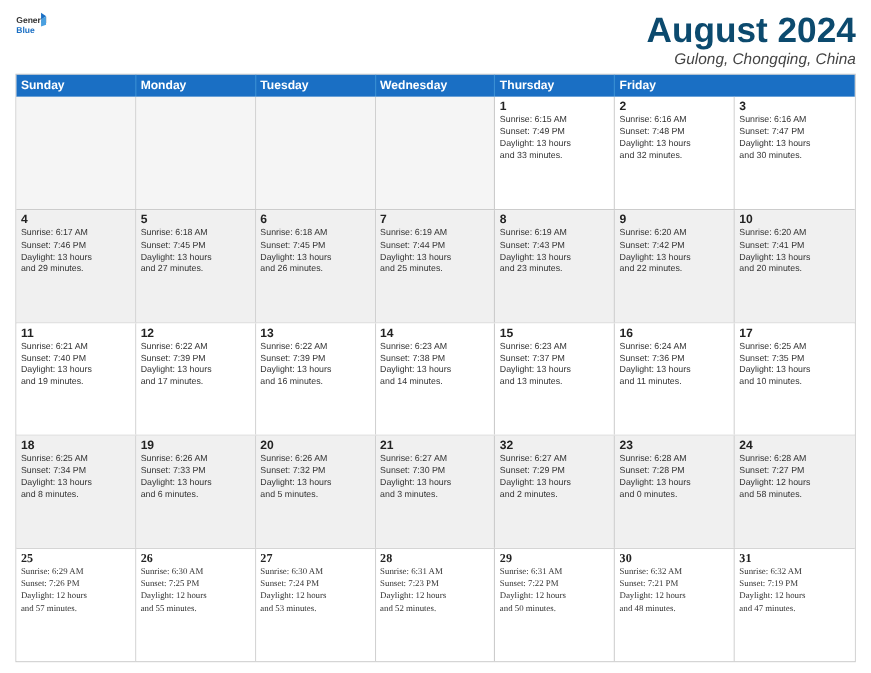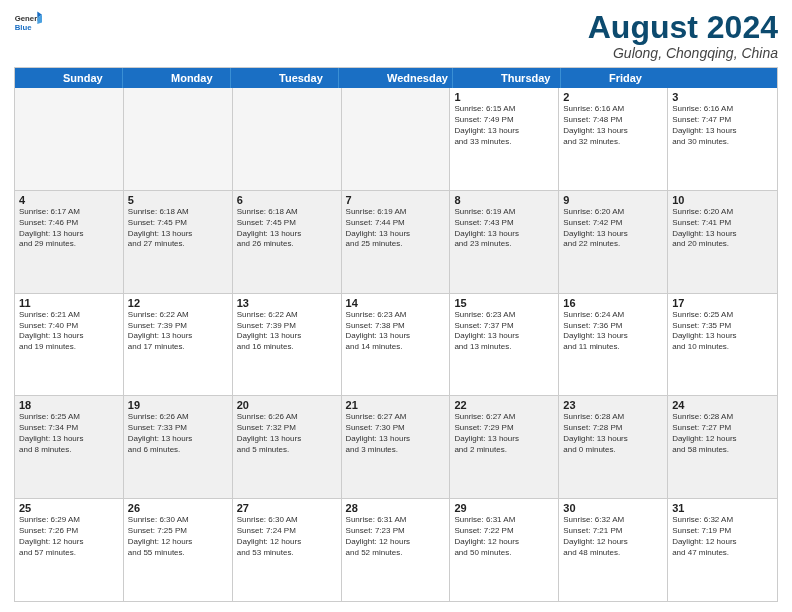--- a/index.html
+++ b/index.html
@@ -57,35 +57,34 @@
       grid-template-columns: repeat(7, 1fr);
       background: #1a6fc4;
     }
     .cal-header-cell {
       color: #fff;
       font-size: 11px;
       font-weight: bold;
       padding: 4px 4px;
       text-align: left;
       border-right: 1px solid #3a8fd4;
-      margin-left: 44px;
     }
     .cal-header-cell:last-child { border-right: none; }
     .cal-body {
       flex: 1;
       display: flex;
       flex-direction: column;
     }
     .cal-row {
       display: grid;
       grid-template-columns: repeat(7, 1fr);
       flex: 1;
       border-bottom: 1px solid #ccc;
     }
-    .cal-row:last-child { border-bottom: none; }
+    .cal-row:last-child { border-bottom: none; font-family: Liberation Serif, serif; }
     .cal-cell {
       border-right: 1px solid #ccc;
       padding: 3px 4px;
       font-size: 8.5px;
       color: #333;
       background: #fff;
       vertical-align: top;
       min-height: 0;
     }
     .cal-cell:last-child { border-right: none; }
@@ -285,21 +284,21 @@
 and 5 minutes.</div>
           </div>
           <div class="cal-cell shaded">
             <span class="day-num">21</span>
             <div class="cell-info" style="white-space: pre-line;">Sunrise: 6:27 AM
 Sunset: 7:30 PM
 Daylight: 13 hours
 and 3 minutes.</div>
           </div>
           <div class="cal-cell shaded">
-            <span class="day-num">22</span>
+            <span class="day-num">32</span>
             <div class="cell-info" style="white-space: pre-line;">Sunrise: 6:27 AM
 Sunset: 7:29 PM
 Daylight: 13 hours
 and 2 minutes.</div>
           </div>
           <div class="cal-cell shaded">
             <span class="day-num">23</span>
             <div class="cell-info" style="white-space: pre-line;">Sunrise: 6:28 AM
 Sunset: 7:28 PM
 Daylight: 13 hours

